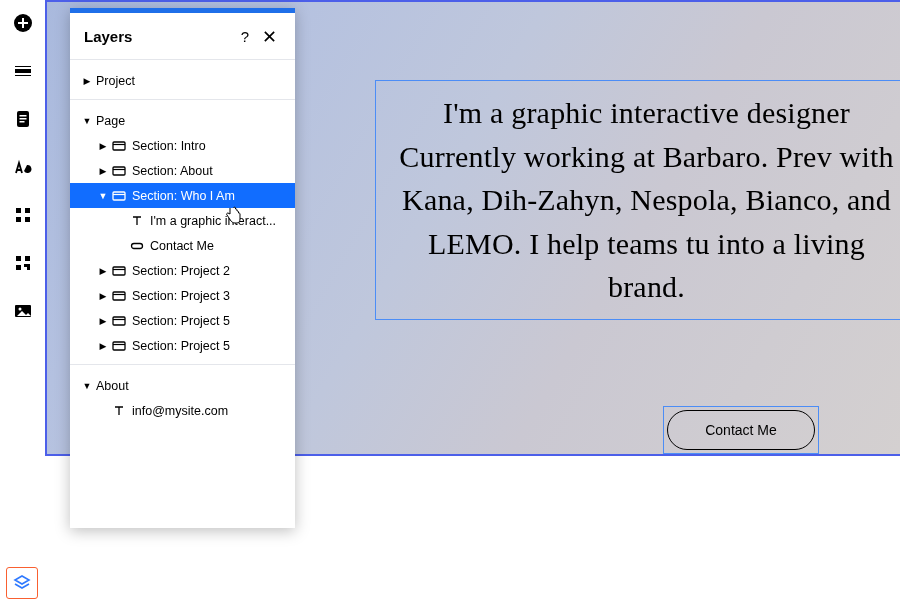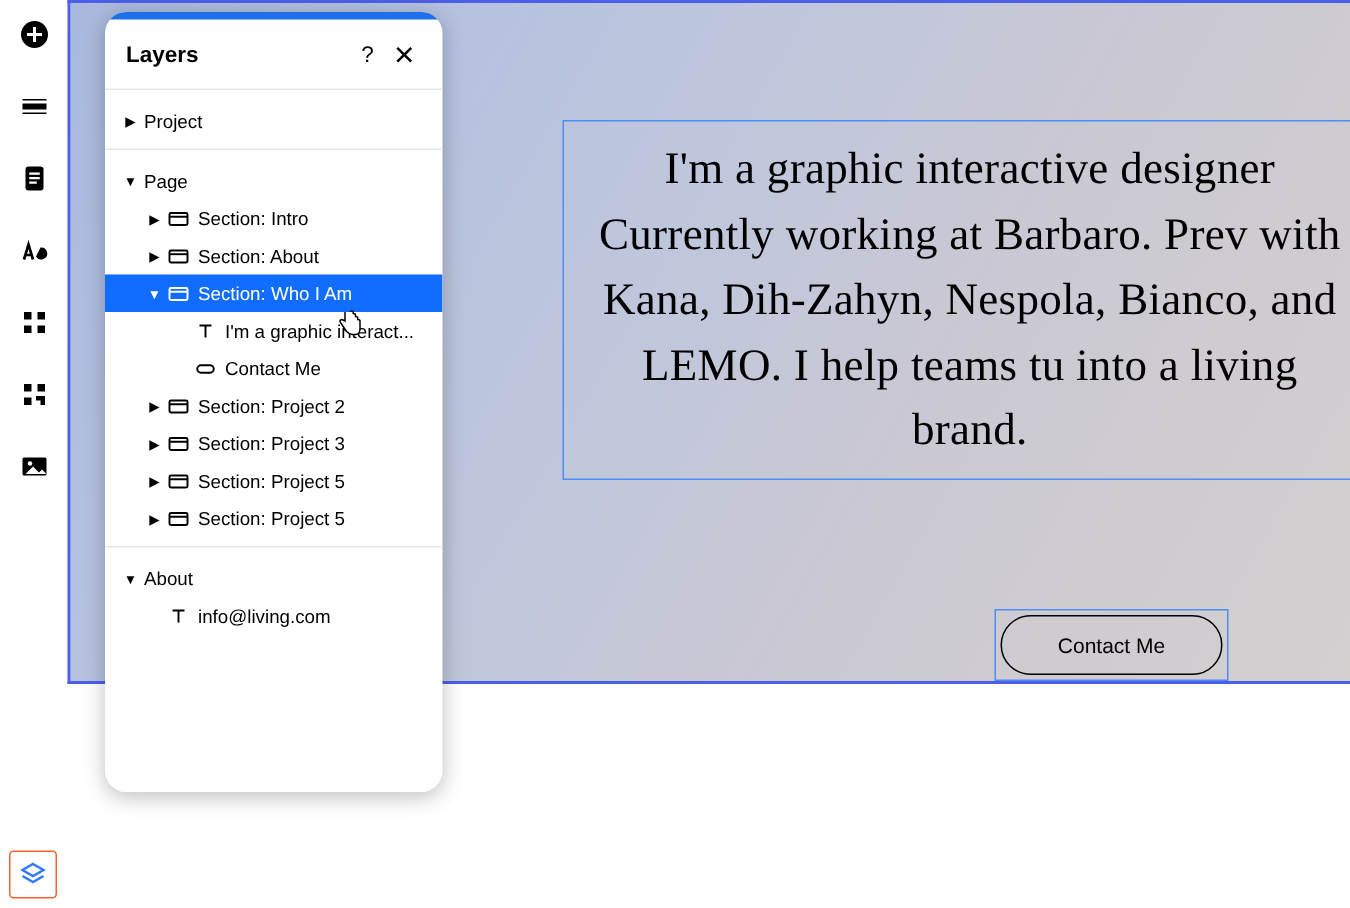--- a/index.html
+++ b/index.html
@@ -42,21 +42,21 @@
     background: transparent; cursor:pointer;
   }
   .contact-sel {
     position: absolute; left: 616px; top: 404px; width: 156px; height: 48px;
     border: 1px solid #4c8df6; pointer-events:none;
   }
 
   
   .panel {
     position: absolute; left: 70px; top: 8px; width: 225px; height: 520px;
-    background: #fff; border-radius: 14px; box-shadow: 0 3px 14px rgba(0,0,0,0.25);
+    background: #fff; border-radius: 0; box-shadow: 0 3px 14px rgba(0,0,0,0.25);
     overflow: hidden;
   }
   .panel-top-bar { height: 5px; background: #1f6fe9; }
   .panel-header {
     height: 47px; display:flex; align-items:center; padding: 0 14px;
     border-bottom: 1px solid #e4e6eb;
   }
   .panel-title { flex:1; font-size: 15px; font-weight: 700; color:#000; }
   .panel-help, .panel-close { width:24px; height:24px; display:flex; align-items:center; justify-content:center; color:#000; cursor:pointer; font-size:15px; }
   .panel-body { padding: 8px 0; font-size: 12.5px; color:#000; }
@@ -287,21 +287,21 @@
         <span class="arrow">▼</span>
         <span class="label">About</span>
       </div>
       <div class="row lvl1">
         <span class="arrow"></span>
         <span class="row-icon">
             <svg viewBox="0 0 14 14">
               <use href="#i-text"></use>
             </svg>
           </span>
-        <span class="label">info@living.com</span>
+        <span class="label">info@mysite.com</span>
       </div>
     </div>
 
   </div>
 </div>
 
 <svg class="cursor-hand" viewBox="0 0 16 18">
   <path d="M5 2 v6 l-2 -1 c-1 0 -2 1 -1 2 l4 6 c1 1 2 2 4 2 h2 c2 0 3-2 3-4 v-5 c0-1-1-1-1.5-1 v-1 c0-1-1-1-1.5-1 v-1 c0-1-1-1-1.5-1 v-1 c0-1-2-1-2 0" fill="#fff" stroke="#000" stroke-width="1"></path>
 </svg>
 

